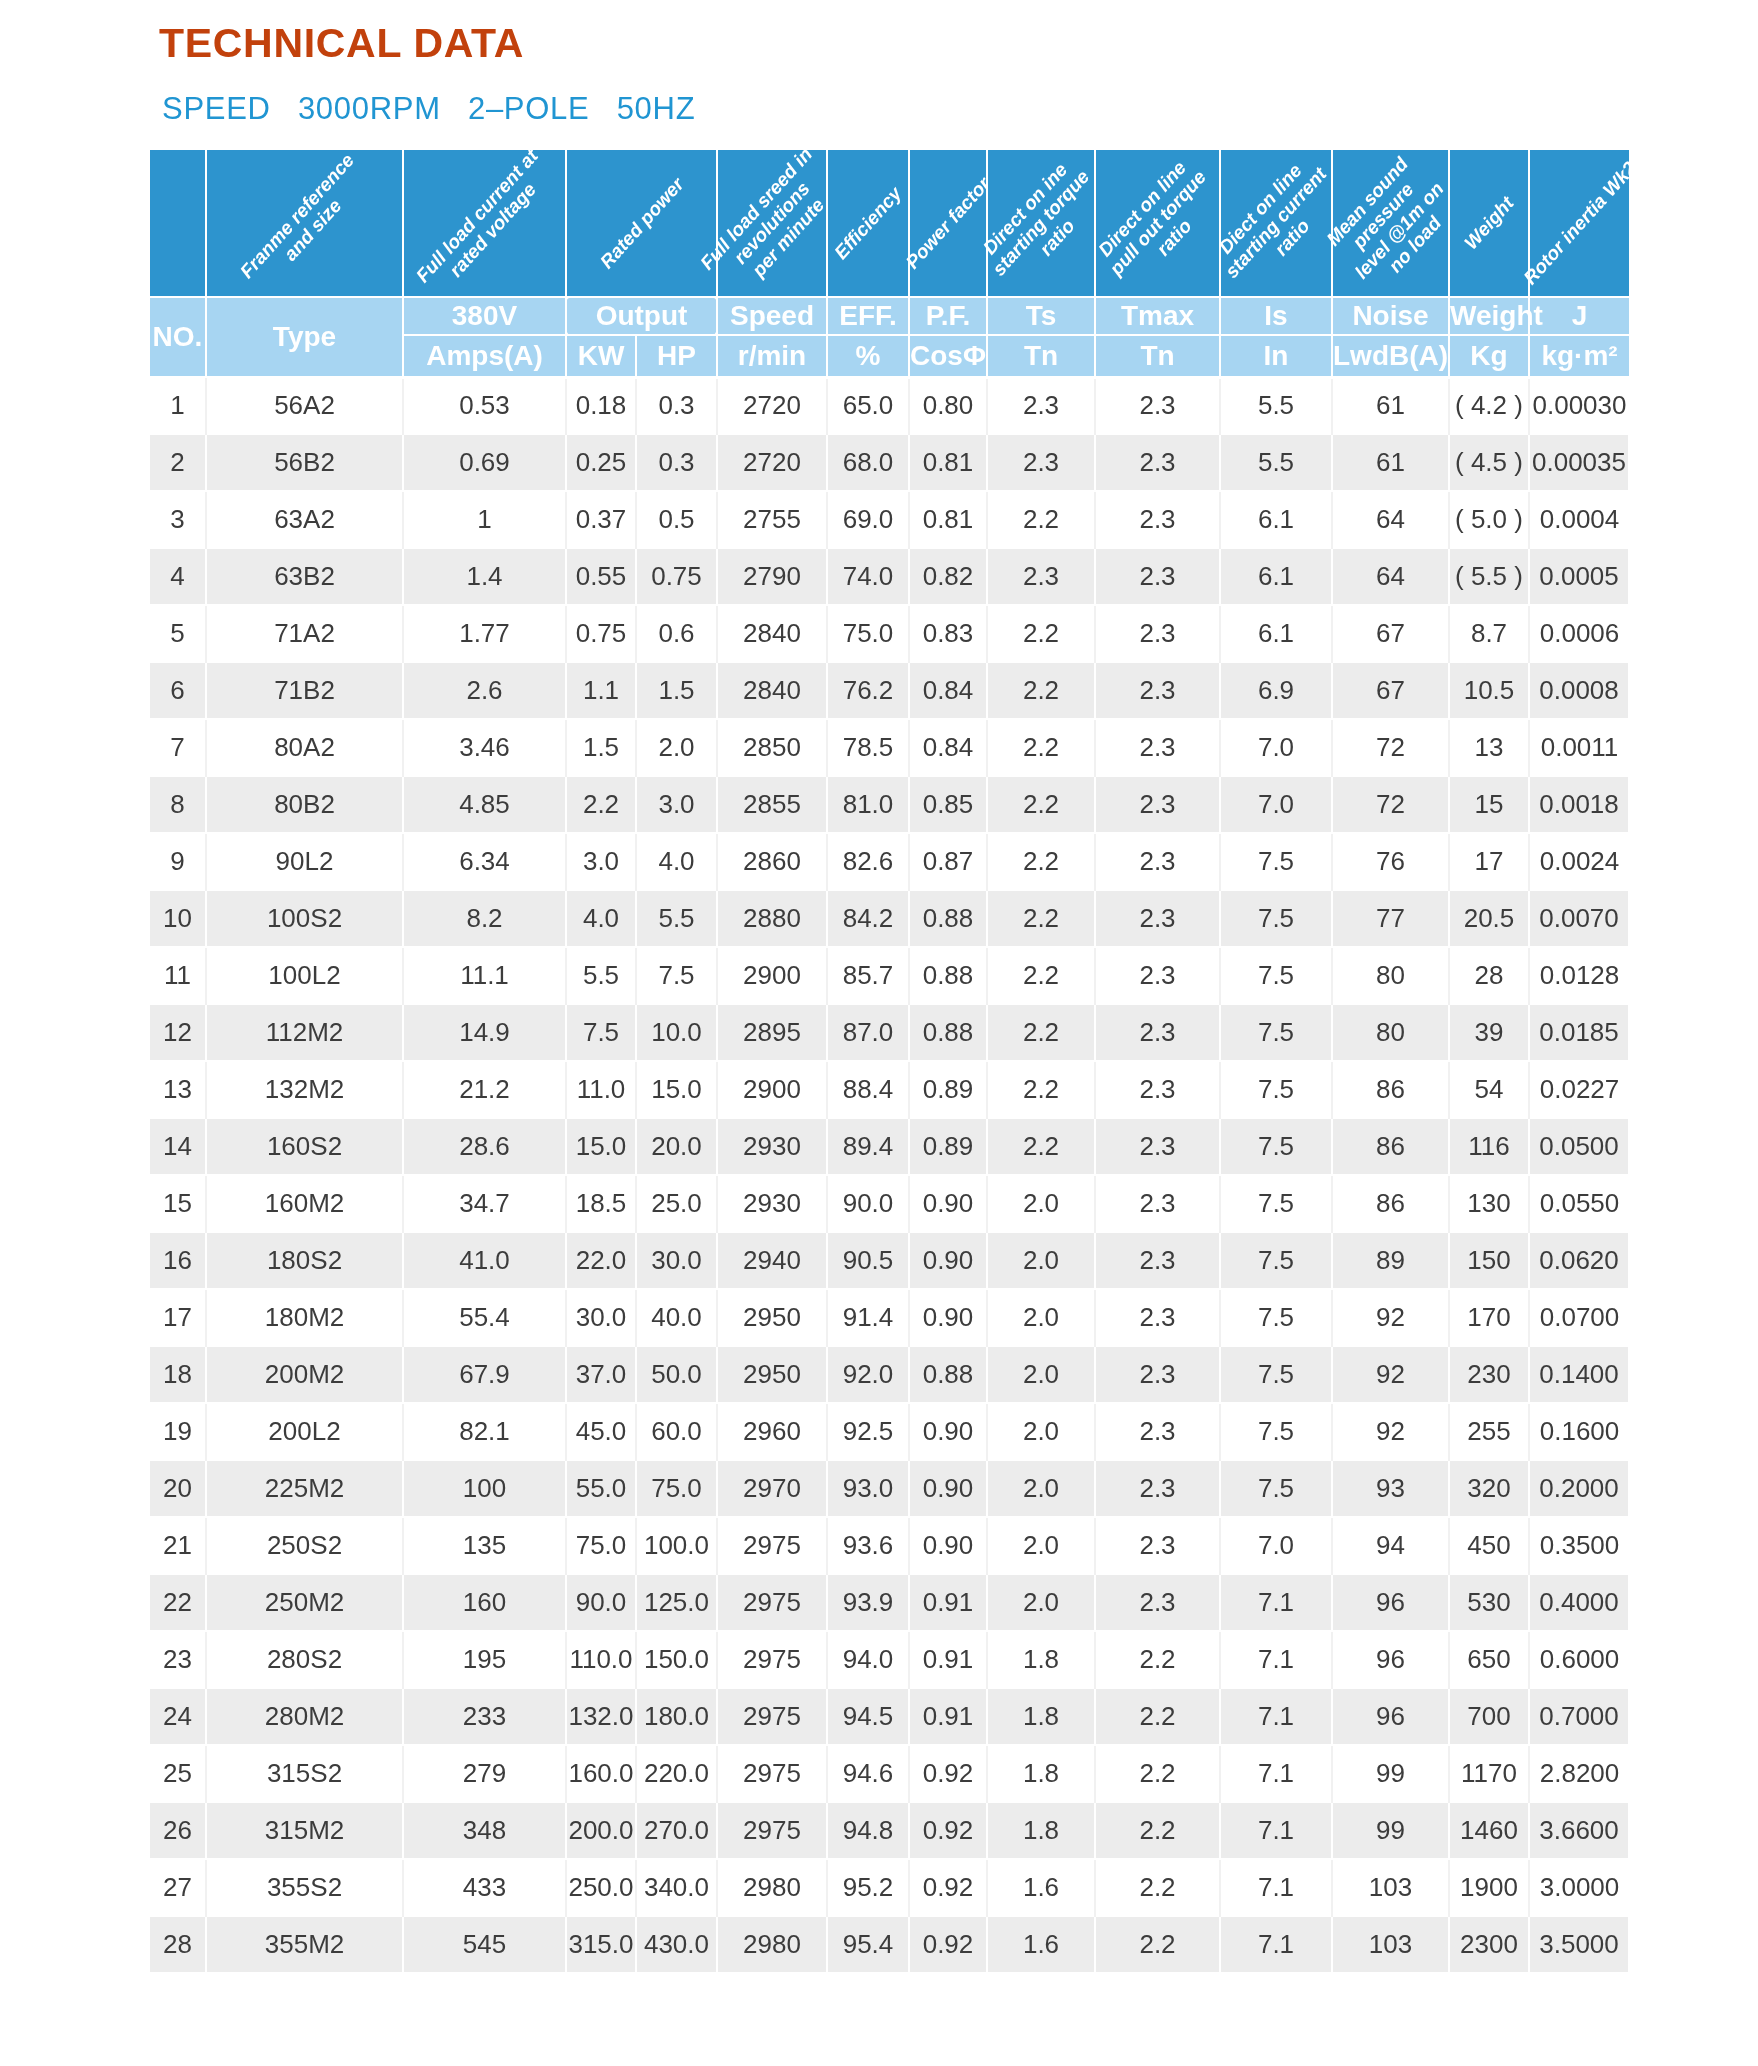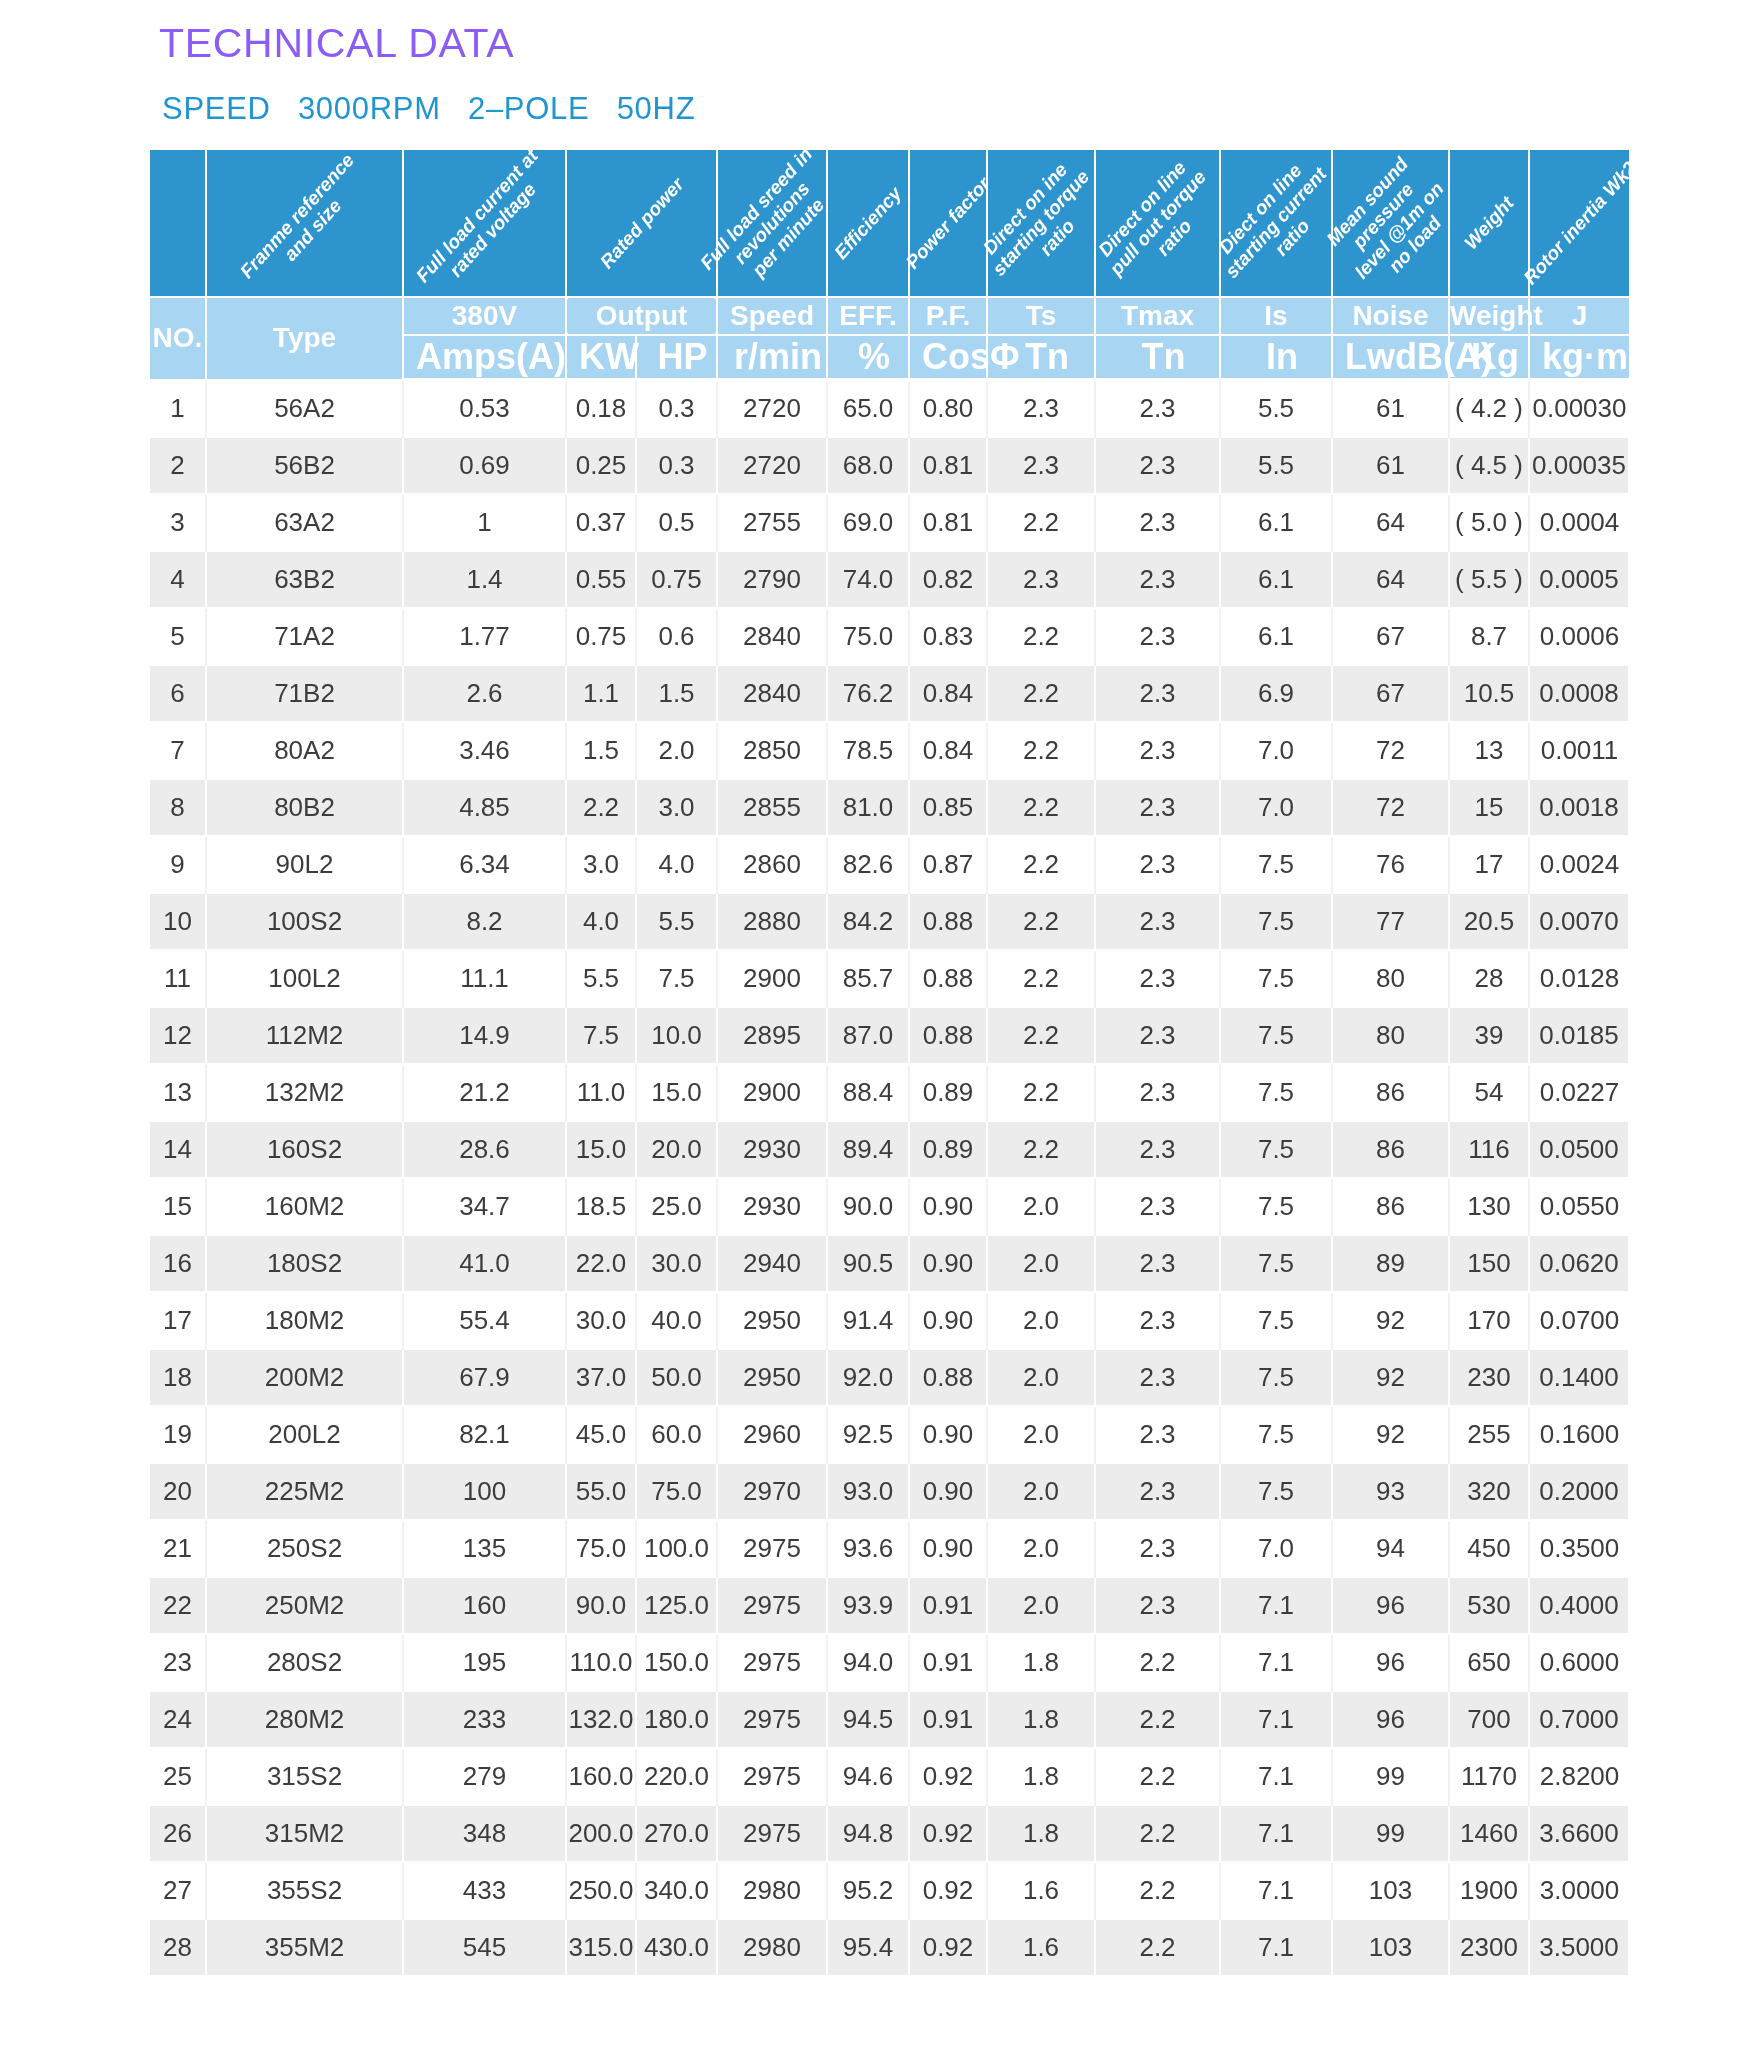--- a/index.html
+++ b/index.html
@@ -7,21 +7,21 @@
     width:1758px;height:2066px;
     background:#ffffff;
     font-family:"Liberation Sans", sans-serif;
     position:relative;
     -webkit-font-smoothing:antialiased;
   }
   #page{position:absolute;inset:0;}
 
   .title{
     position:absolute;left:159px;top:19.6px;
-    font-size:41px;font-weight:400;color:#8b5cf6;
+    font-size:41px;font-weight:700;color:#c2410c;
     letter-spacing:0.7px;
   }
   .subtitle{
     position:absolute;left:162px;top:91px;
     font-size:31px;font-weight:400;color:#2095d2;
     word-spacing:18px;letter-spacing:0.7px;
   }
 
   table.tech{
     position:absolute;left:150px;top:150px;
@@ -53,21 +53,21 @@
     white-space:pre-line;text-align:center;
     width:max-content;
   }
 
   
   tr.sub1 th, tr.sub2 th{
     background:#a7d5f2;color:#ffffff;font-weight:700;
     border-right:2.1px solid #ffffff;
   }
   tr.sub1 th{height:38px;font-size:28px;border-bottom:2.1px solid #ffffff;}
-  tr.sub2 th{height:42px;font-size:36px;border-bottom:3.5px solid #ffffff;padding-left:12px;}
+  tr.sub2 th{height:42px;font-size:28px;border-bottom:3.5px solid #ffffff;}
   tr.sub1 th:last-child, tr.sub2 th:last-child{border-right:none;}
   th.span2{font-size:29px;border-radius:6px;}
 
   
   tbody td{
     height:57px;
     font-size:26px;color:#3c3c3c;
     background:#ffffff;
     border-right:2.1px solid #f1f1f1;
   }

